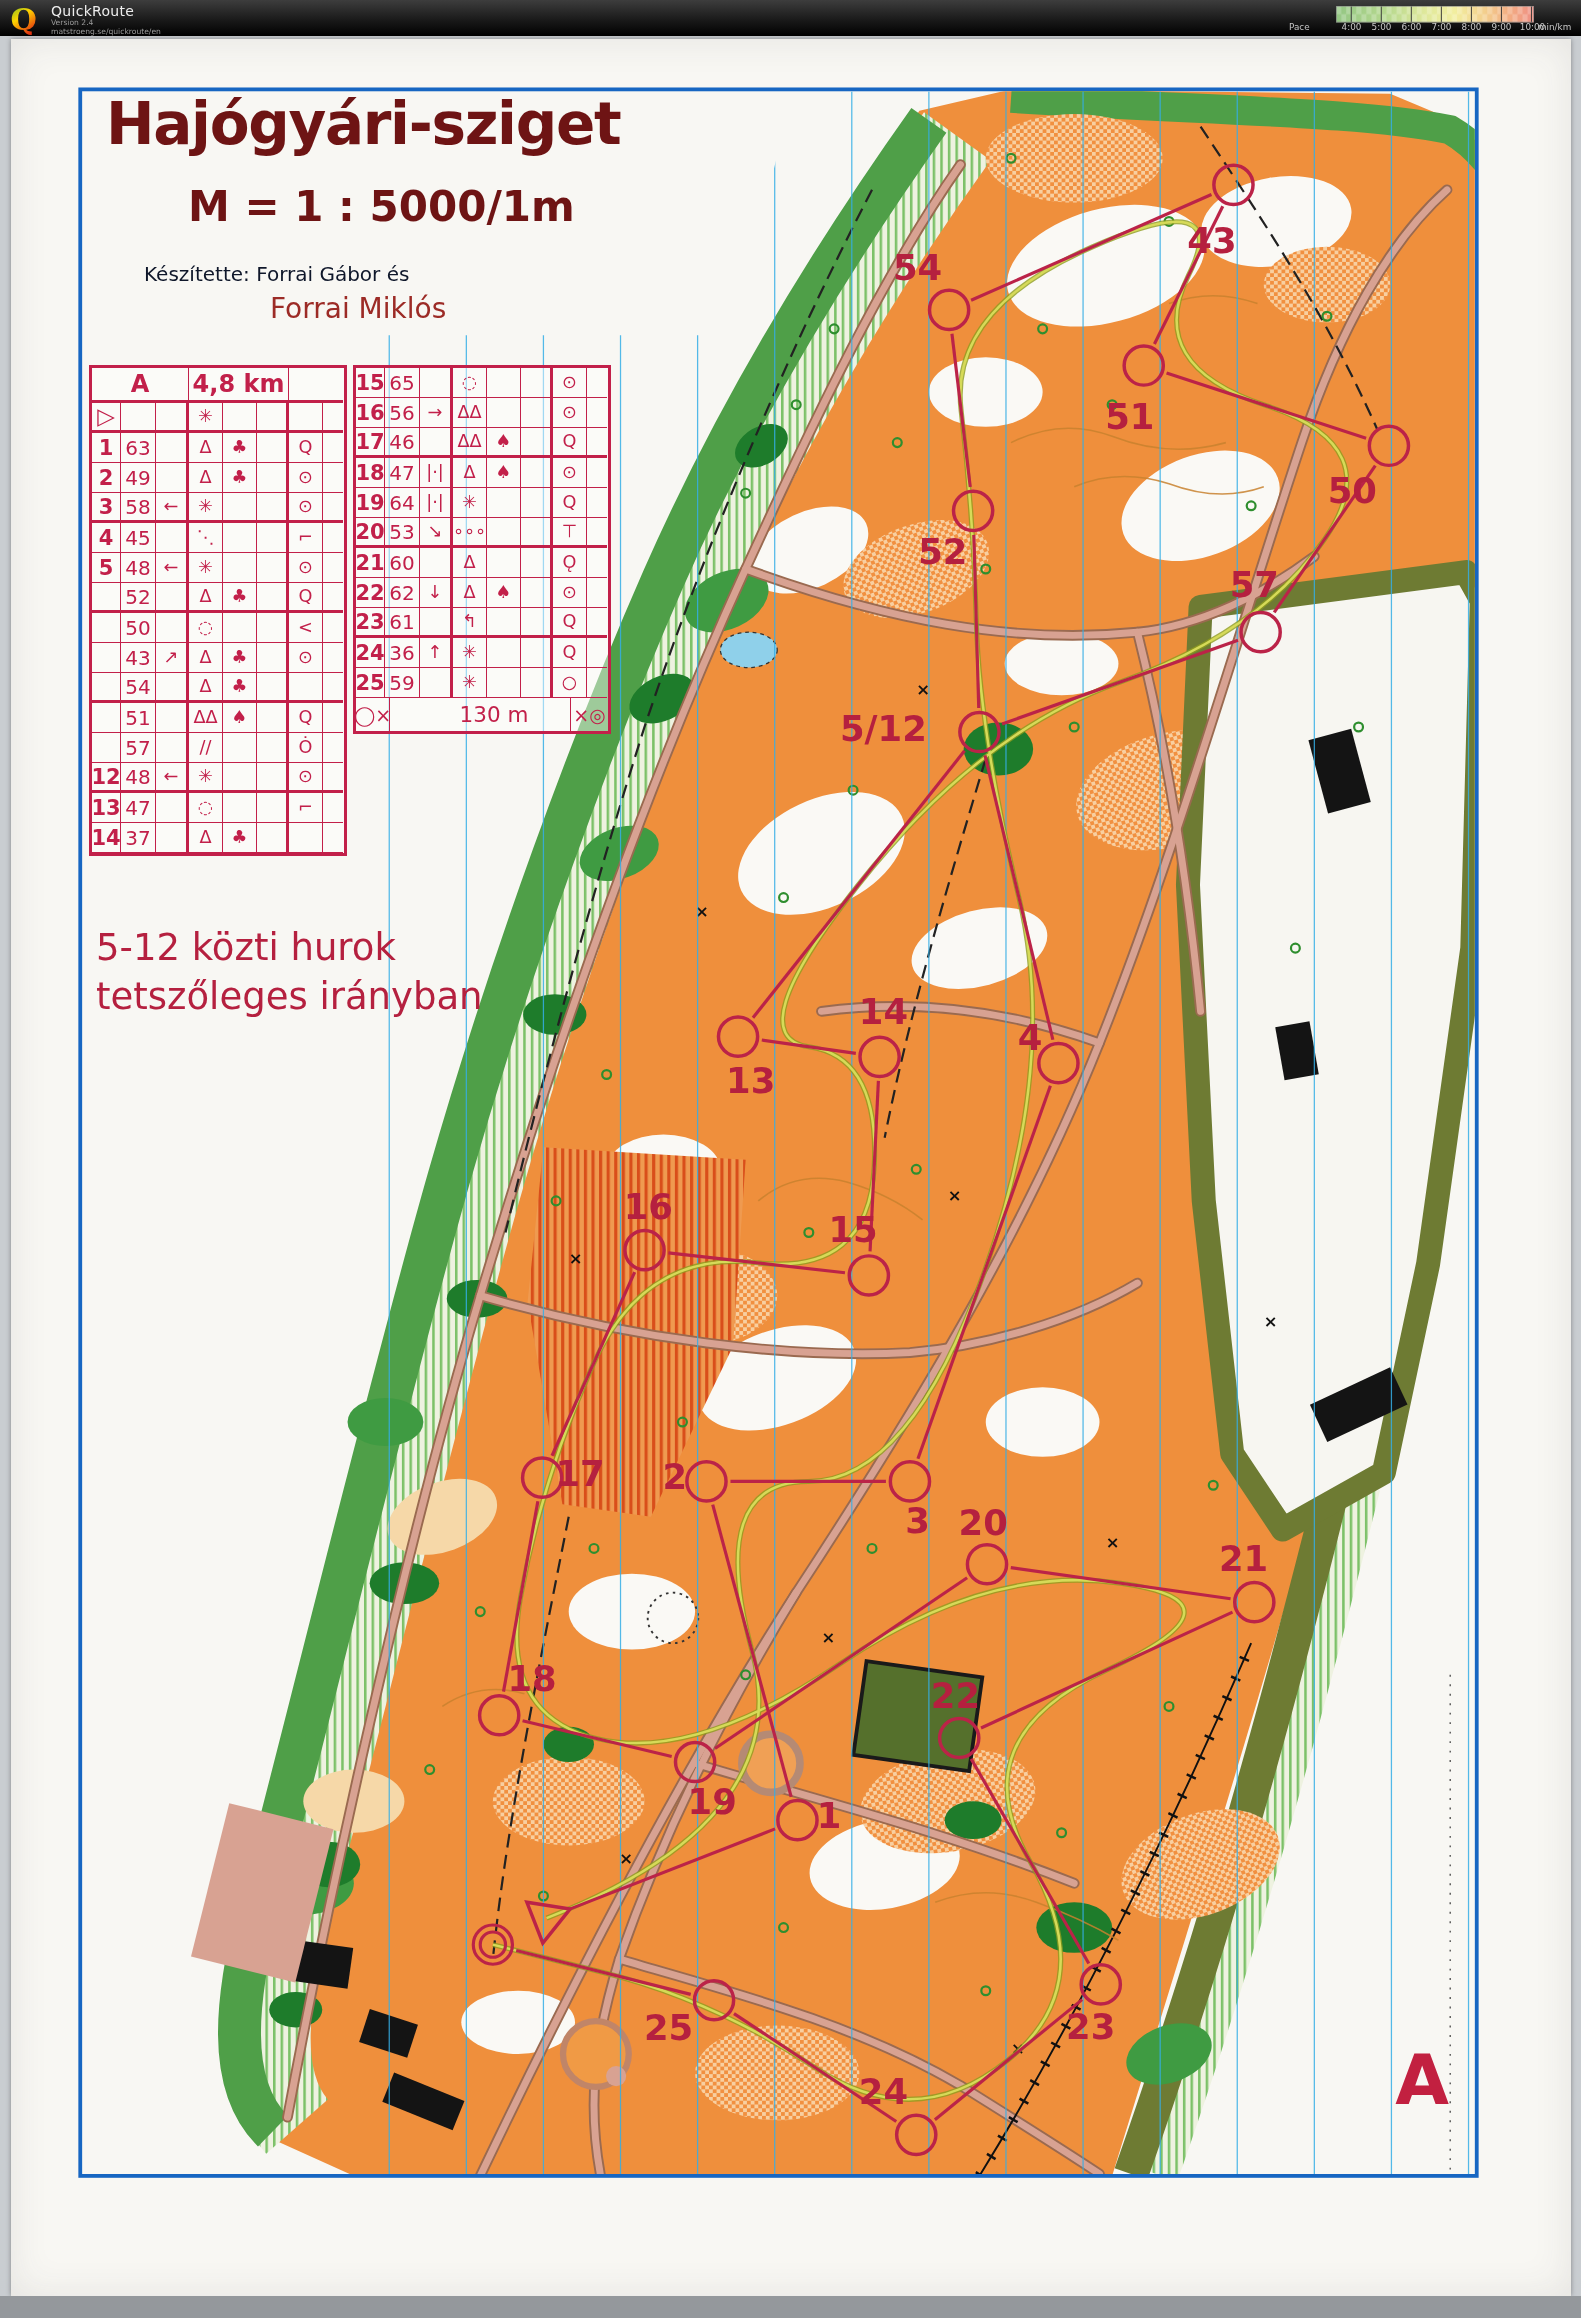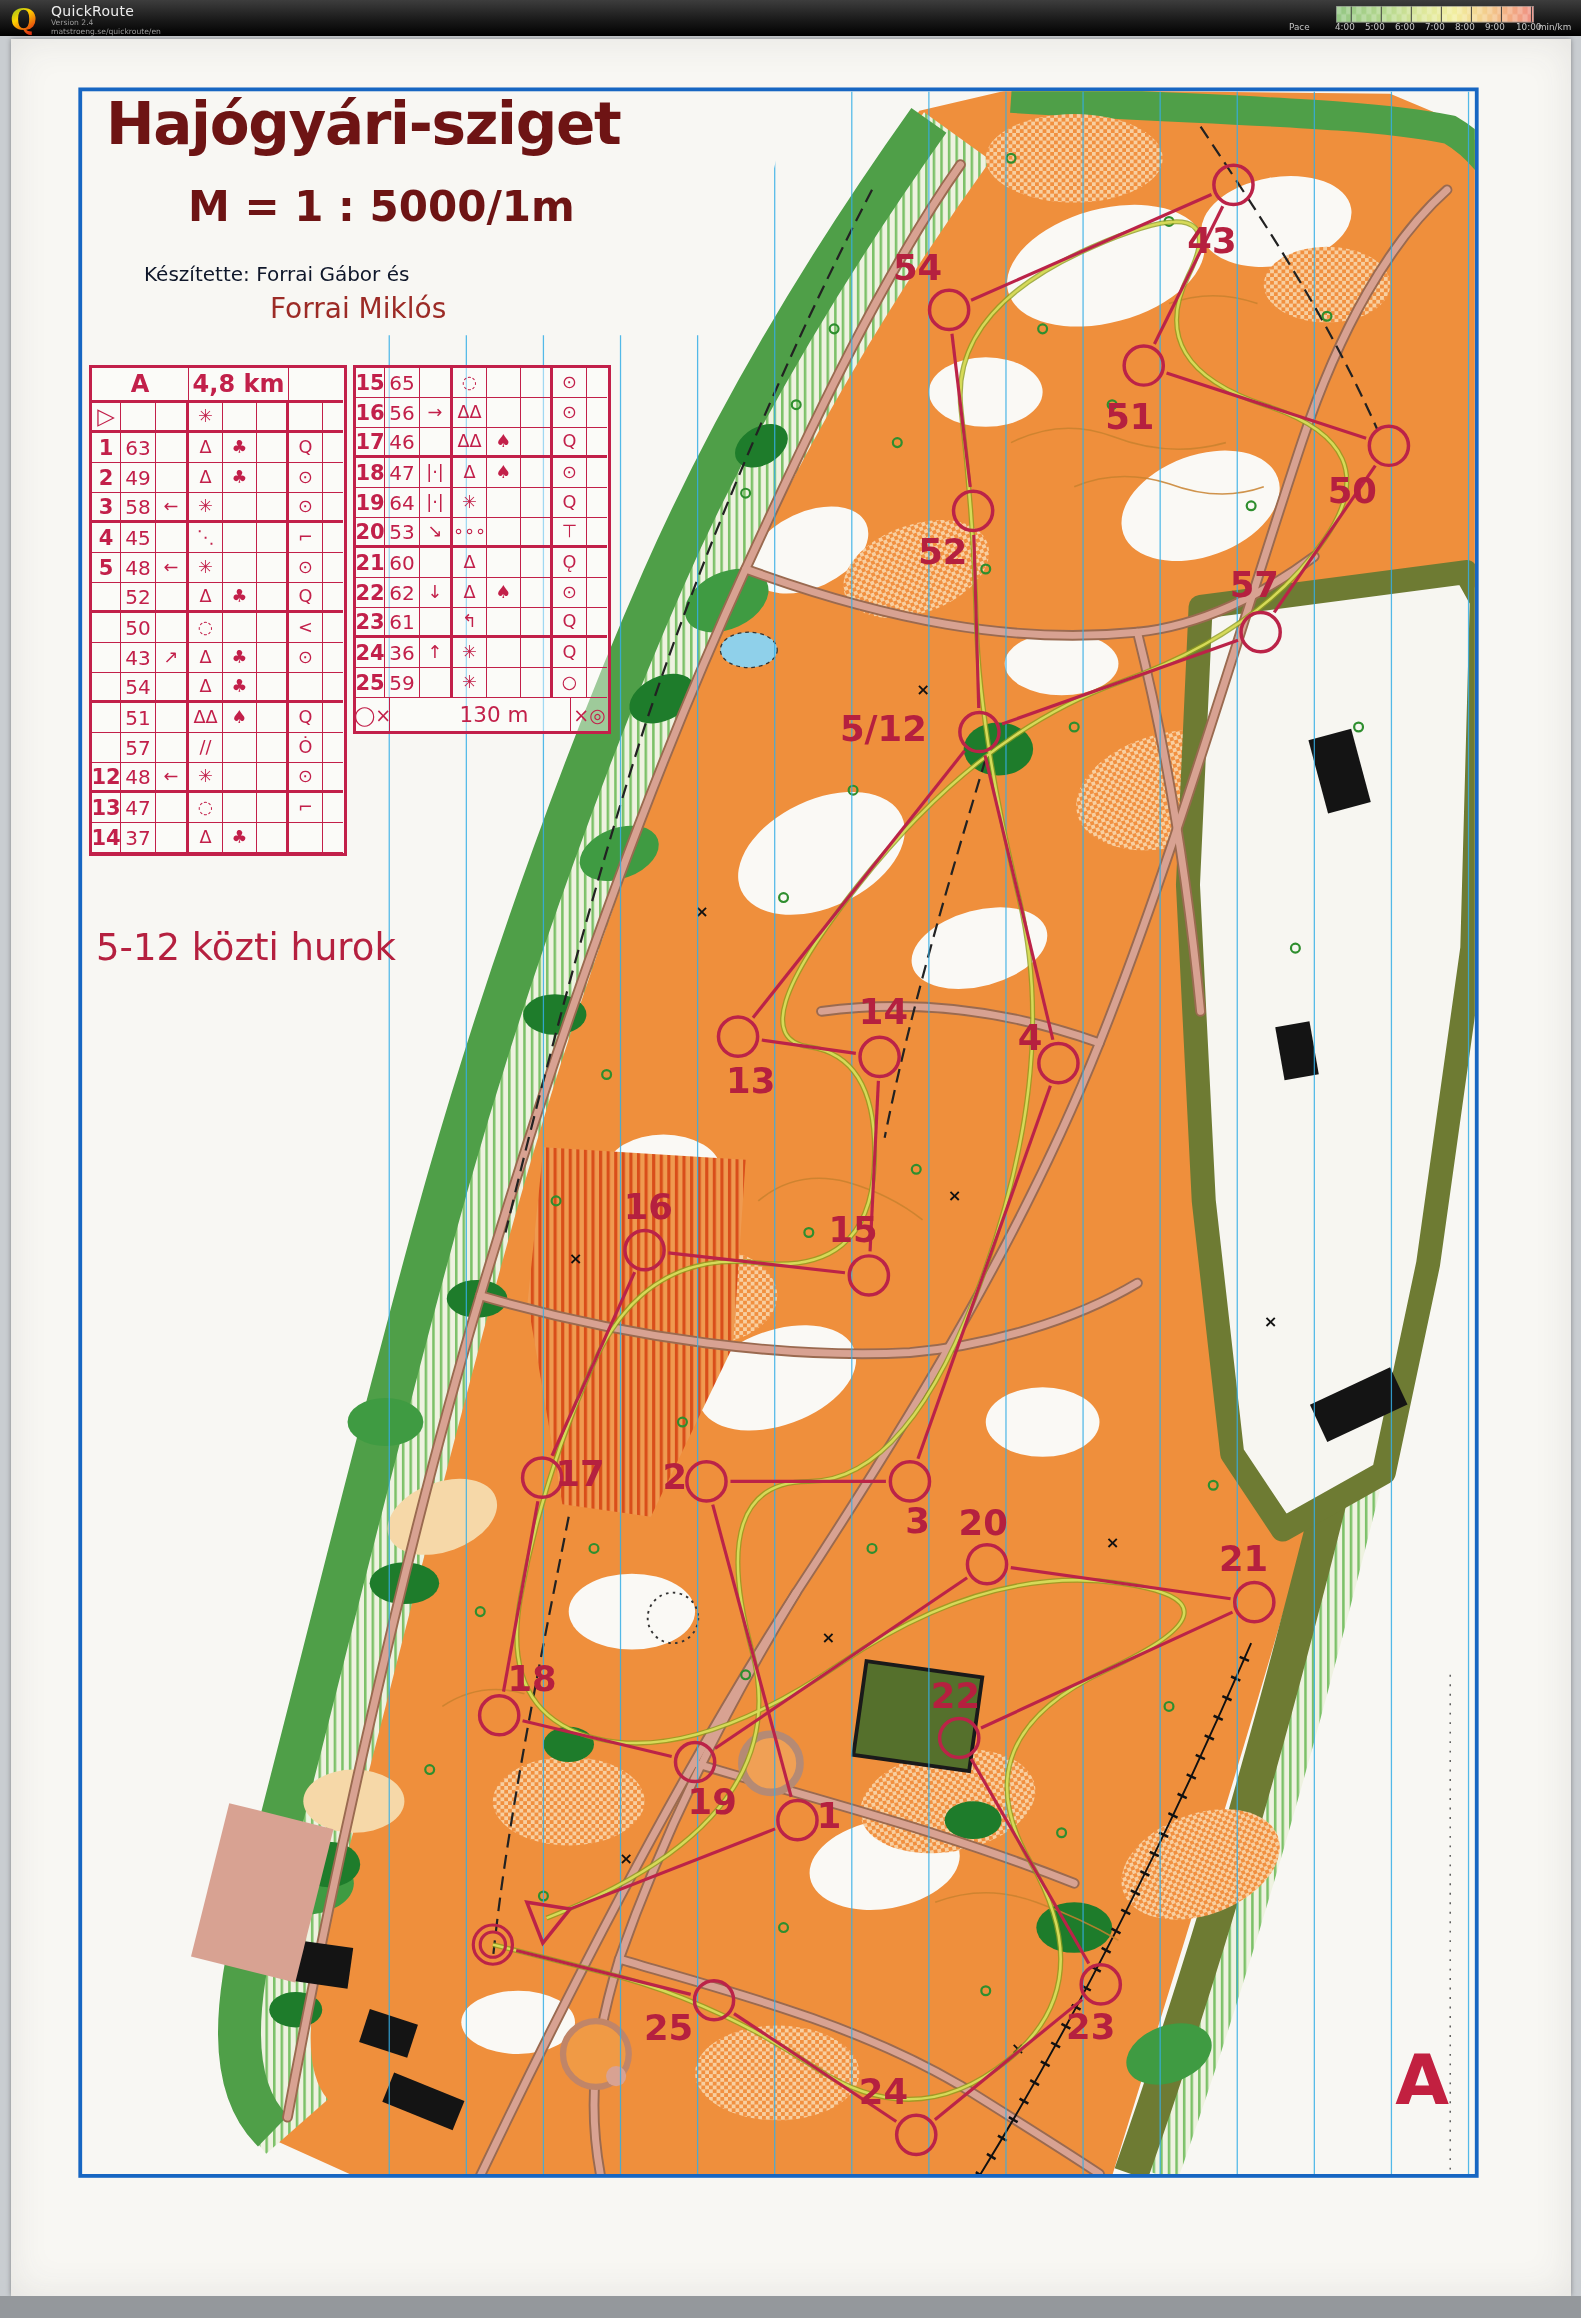--- a/index.html
+++ b/index.html
@@ -9,21 +9,21 @@
   }
   
   .toolbar{position:absolute;left:0;top:0;width:1581px;height:36px;
     background:linear-gradient(#3d3d3d,#1a1a1a 55%,#000);}
   .logo{position:absolute;left:8.8px;top:1.9px;}
   .app-name{position:absolute;left:51px;top:3.2px;font-size:14px;color:#ededed;letter-spacing:0.3px;}
   .app-version{position:absolute;left:51px;top:18.3px;font-size:7.6px;color:#9b9b9b;}
   .app-url{position:absolute;left:51px;top:27px;font-size:7.6px;color:#9b9b9b;}
   .pace-label{position:absolute;left:1289px;top:21.5px;font-size:8.8px;color:#c4c4c4;}
   .pace-bar{position:absolute;left:1336px;top:5.7px;}
-  .pace-tick-label{position:absolute;top:22px;width:33px;font-size:8.8px;color:#c9c9c9;}
+  .pace-tick-label{position:absolute;top:22px;width:33px;text-align:center;font-size:8.8px;color:#c9c9c9;}
   .pace-unit{position:absolute;left:1538px;top:22px;font-size:8.8px;color:#c9c9c9;}
   
   .paper{position:absolute;left:11.4px;top:39px;width:1560px;height:2257px;background:#f8f7f3;
     box-shadow:inset 0 0 38px rgba(60,60,70,.10), 0 0 5px rgba(0,0,0,.35);}
   .bottom-strip{position:absolute;left:0;top:2296px;width:1581px;height:23px;background:#94989c;}
   .map-svg{position:absolute;left:0;top:0;}
   
   .map-title{position:absolute;left:106px;top:90px;font-size:58px;font-weight:bold;color:#6e1414;letter-spacing:-1.3px;}
   .map-scale{position:absolute;left:188px;top:182px;font-size:42px;font-weight:bold;color:#6e1414;}
   .map-credit1{position:absolute;left:144px;top:262px;font-size:20px;color:#0f172a;}
@@ -678,14 +678,15 @@
     </div>
   <div class="cd-finish">
     <div class="cd-fcell" id="fin-l">◯×</div>
     <div class="cd-fcell mid" id="fin-m">130 m</div>
     <div class="cd-fcell" id="fin-r">×◎</div>
   </div>
 </div>
 
 <div class="course-note">
   <div>5-12 közti hurok</div>
+  <div>tetszőleges irányban</div>
 </div>
 
 
 </body></html>

